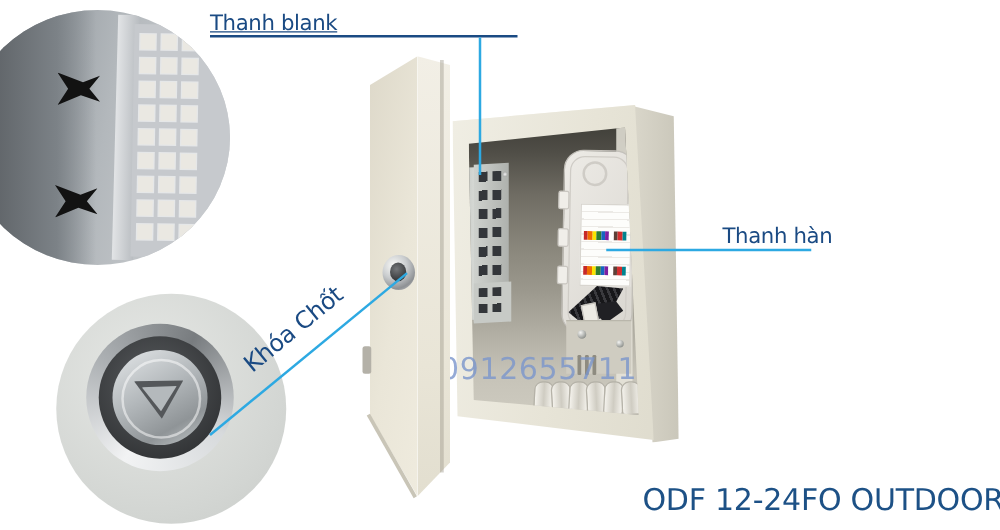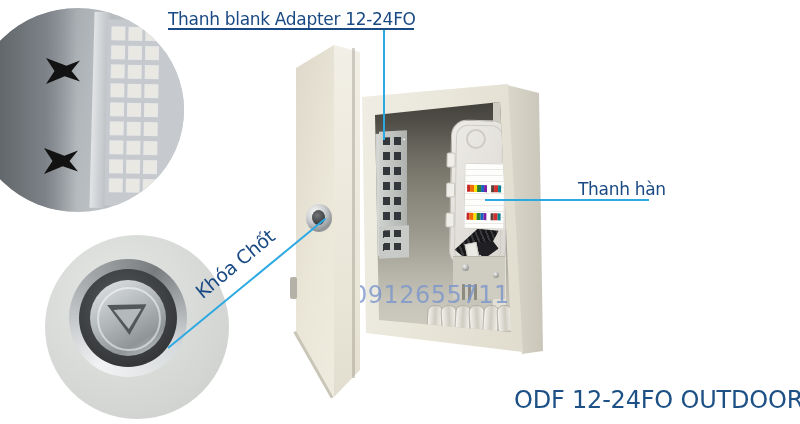--- a/index.html
+++ b/index.html
@@ -3,21 +3,21 @@
 <meta charset="utf-8">
 <style>
   html,body{margin:0;padding:0;background:#ffffff;}
   body{width:800px;height:424px;overflow:hidden;font-family:"DejaVu Sans","Liberation Sans",sans-serif;}
   .stage{position:relative;width:800px;height:424px;background:#fff;}
   .abs{position:absolute;}
 
   
   .ann-text{color:var(--label-text,#1a4a83);font-size:17px;letter-spacing:-0.3px;white-space:nowrap;}
   .leader{background:var(--leader-line,#2da9e2);}
-  .top-labels{left:168px;top:9px;display:flex;gap:5px;}
+  .top-labels{left:168px;top:9px;display:flex;gap:34px;text-decoration:underline;}
   .top-underline{left:168px;top:28px;width:246px;height:2px;background:var(--label-text,#1a4a83);}
   .adapter-leader-v{left:383px;top:30px;width:2px;height:110px;}
   .khayhan-label{left:578px;top:179px;}
   .khayhan-leader{left:485px;top:199px;width:164px;height:2px;}
   .khoachot-label{left:198px;top:283px;transform:rotate(-39.4deg);transform-origin:0 50%;font-size:19px;}
   .khoachot-leader{left:168px;top:347px;width:204px;height:2px;transform:rotate(-39.4deg);transform-origin:0 50%;}
   .watermark{left:352px;top:281px;font-size:24px;color:var(--watermark,#7b96cc);opacity:.8;letter-spacing:0.5px;}
   .product-title{left:514px;top:386px;font-size:24px;color:var(--title-text,#1d5186);letter-spacing:-0.2px;white-space:nowrap;}
 
   
@@ -248,21 +248,20 @@
     <div class="abs lock-bezel"></div>
     <div class="abs lock-ring"></div>
     <div class="abs lock-face"></div>
     <div class="abs lock-lip"></div>
     <div class="abs tri-outer"></div>
     <div class="abs tri-inner"></div>
   </div>
 
   <div class="abs ann-text top-labels">
     <span>Thanh blank</span>
-    <span>Adapter 12-24FO</span>
   </div>
   <div class="abs top-underline"></div>
   <div class="abs leader adapter-leader-v"></div>
 
   <div class="abs ann-text khayhan-label">Thanh hàn</div>
   <div class="abs leader khayhan-leader"></div>
 
   <div class="abs ann-text khoachot-label">Khóa Chốt</div>
   <div class="abs leader khoachot-leader"></div>
 

